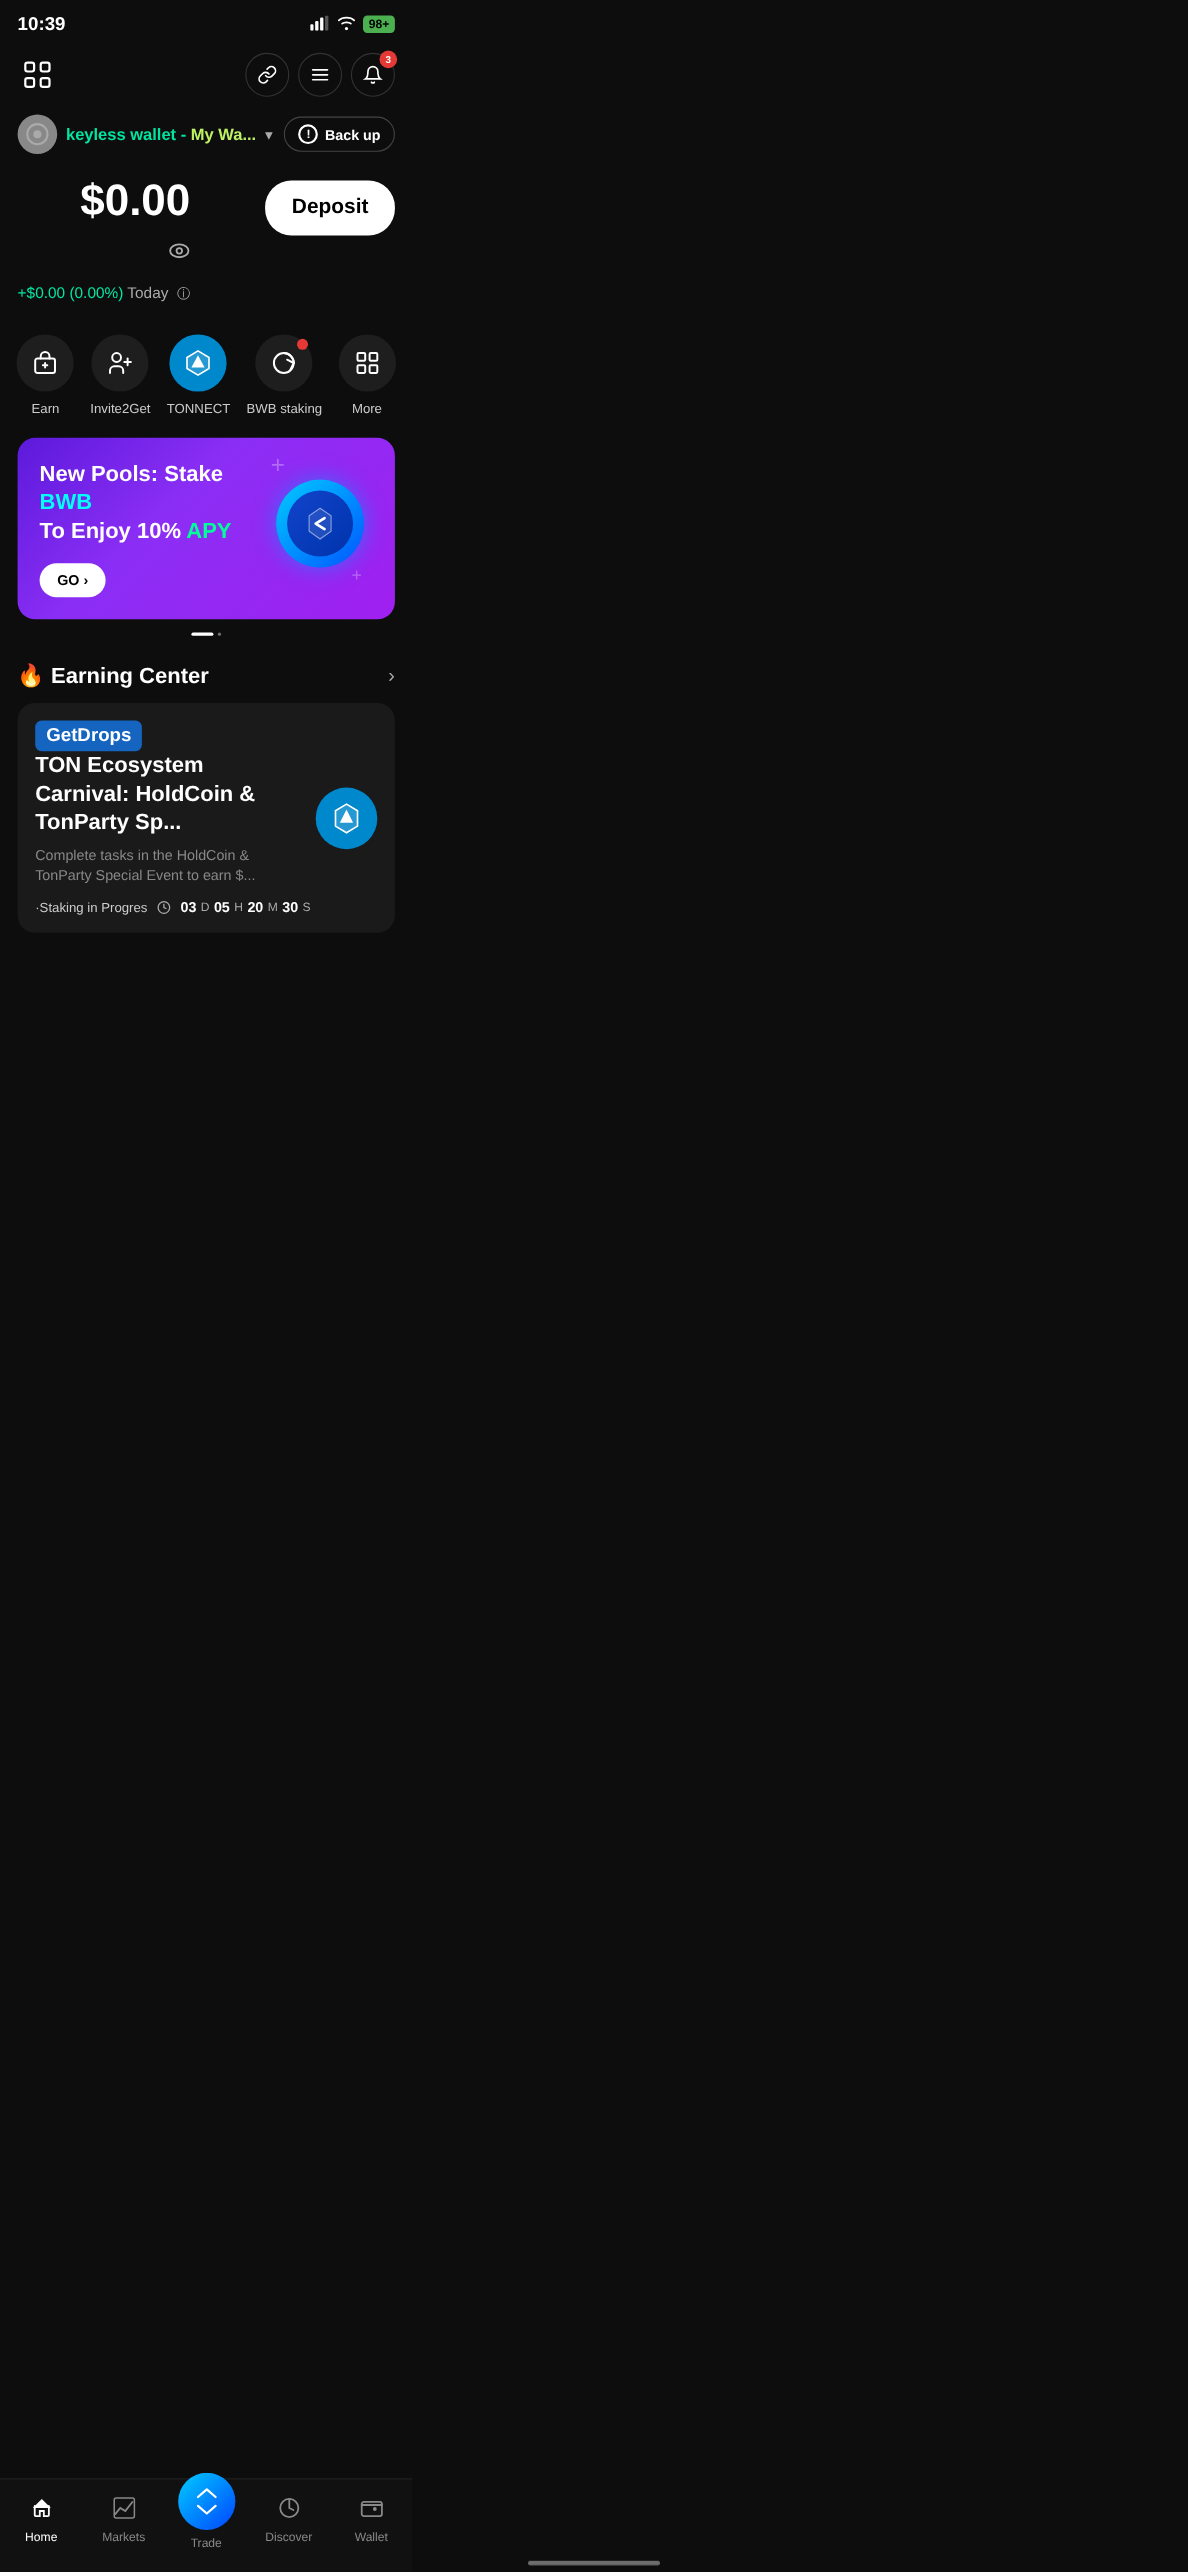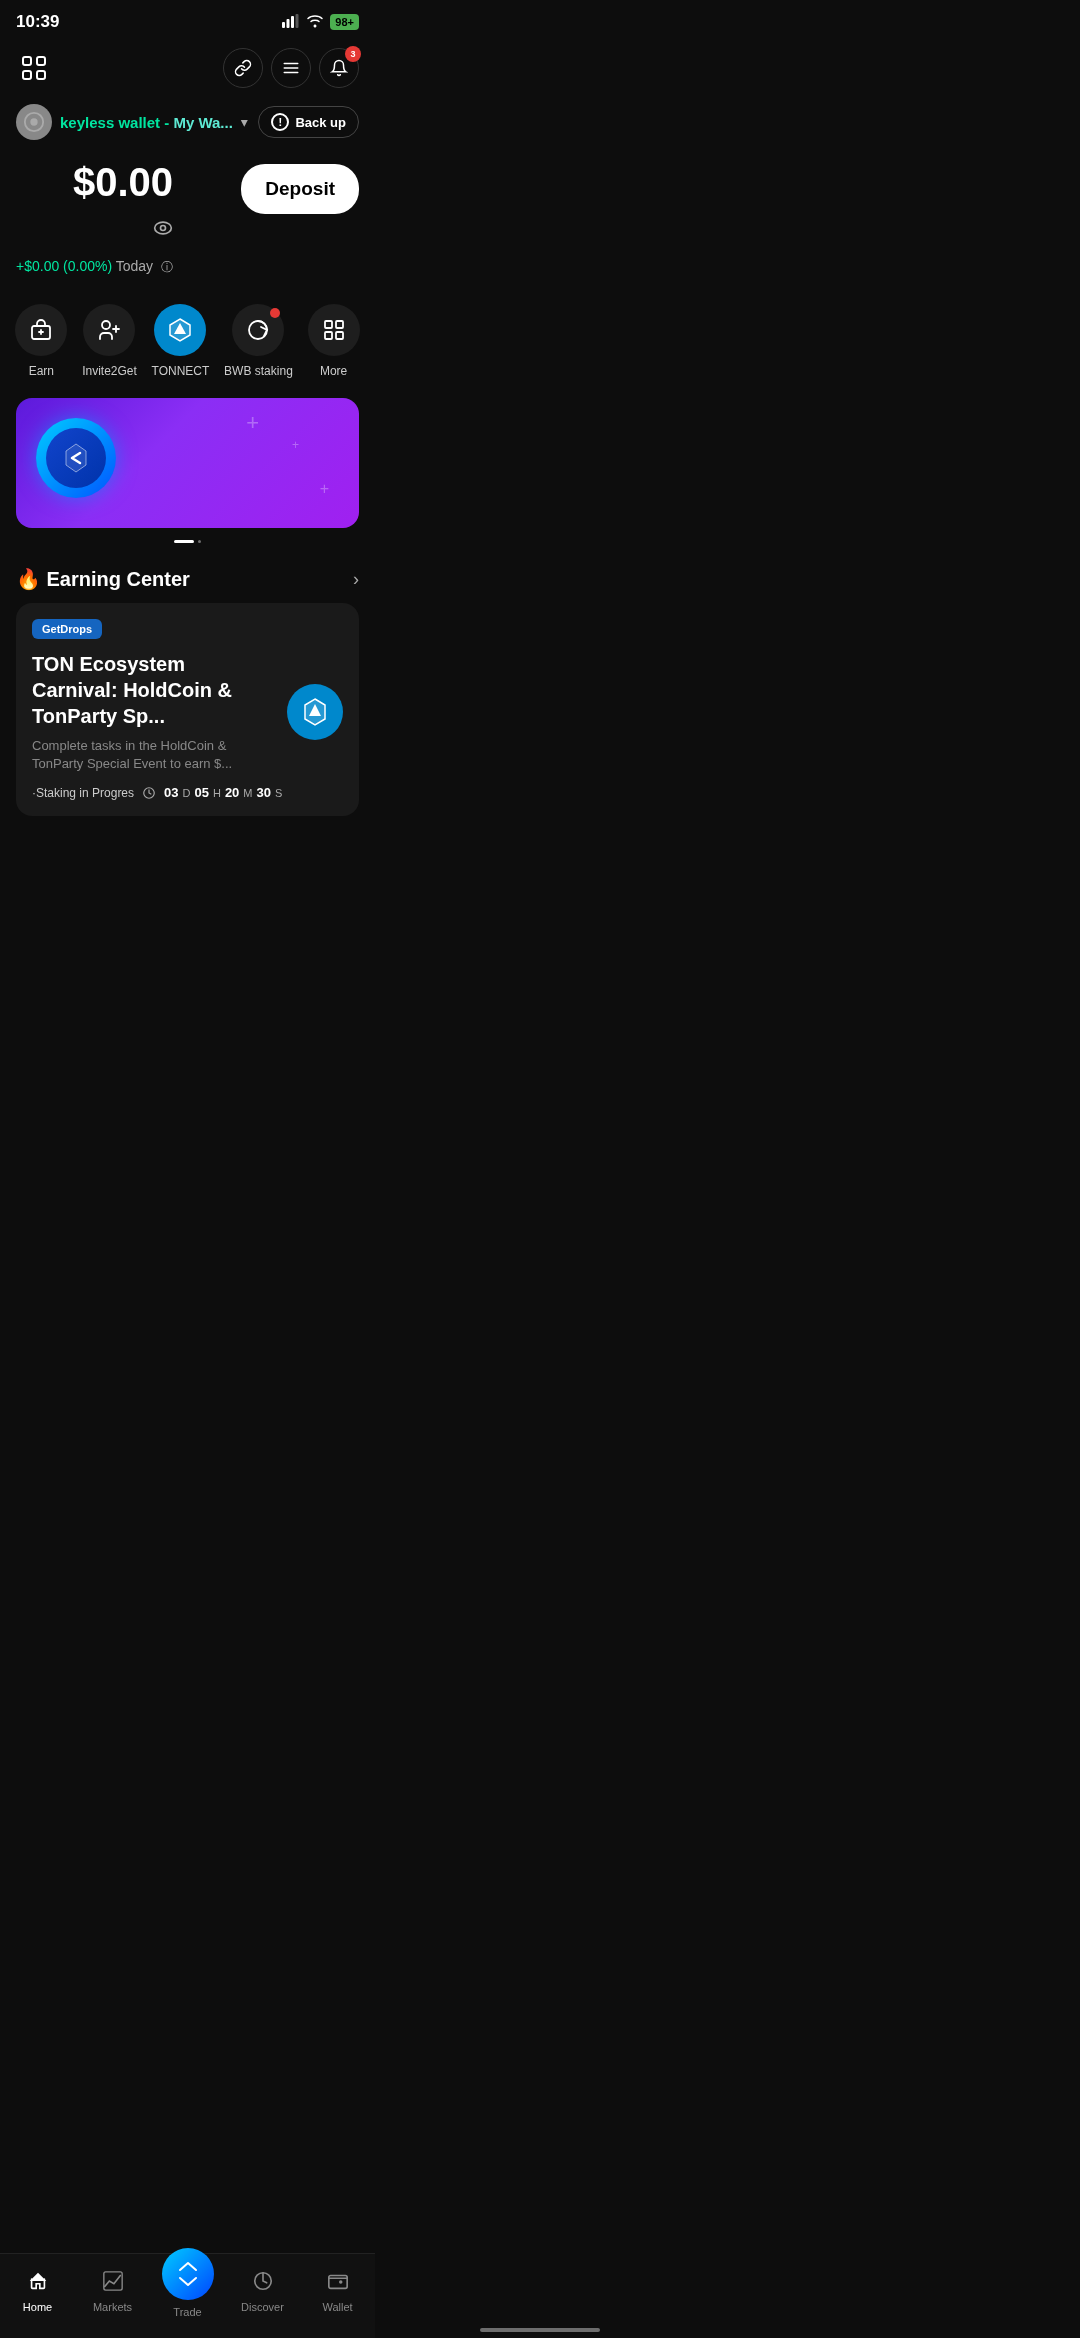--- a/index.html
+++ b/index.html
@@ -126,21 +126,21 @@
       font-size: 16px;
     }
     .wallet-name {
       font-size: 15px;
       font-weight: 600;
     }
     .wallet-name .keyless {
       color: #00e5a0;
     }
     .wallet-name .wallet-label {
-      color: #5eead4;
+      color: #bef264;
     }
     .chevron-down {
       color: #aaa;
       font-size: 14px;
     }
     .backup-btn {
       display: flex;
       align-items: center;
       gap: 6px;
       background: transparent;
@@ -356,26 +356,26 @@
     .earning-card {
       margin: 0 16px;
       background: #1a1a1a;
       border-radius: 16px;
       padding: 16px;
       overflow: hidden;
     }
     .get-drops-badge {
       background: #1565c0;
       color: #fff;
-      font-size: 11px;
+      font-size: 17px;
       font-weight: 600;
       padding: 4px 10px;
       border-radius: 6px;
       display: inline-block;
-      margin-bottom: 12px;
+      margin-bottom: 0;
     }
     .earning-card-content {
       display: flex;
       align-items: center;
       justify-content: space-between;
       gap: 12px;
     }
     .earning-text {}
     .earning-title {
       font-size: 20px;
@@ -649,20 +649,27 @@
     </div>
   </div>
 
   <div class="banner-section">
     <div class="banner-card">
 
       <span class="plus-decoration" style="top:12px; right:100px; font-size:22px;">+</span>
       <span class="plus-decoration" style="bottom:30px; right:30px; font-size:16px;">+</span>
       <span class="plus-decoration" style="top:40px; right:60px; font-size:12px;">+</span>
 
+      <div class="banner-content">
+        <div class="banner-title">
+          <span>New Pools: Stake </span><span style="color:#00ffff;">BWB</span><br>
+          <span>To Enjoy 10% </span><span style="color:#00ff99;">APY</span>
+        </div>
+        <button class="banner-go-btn">GO ›</button>
+      </div>
 
       <div class="banner-coin">
         <div class="coin-circle">
           <div class="coin-inner">
             <svg width="36" height="36" viewBox="0 0 36 36" fill="white">
               <polygon points="18,4 28,11 28,25 18,32 8,25 8,11" fill="rgba(255,255,255,0.1)" stroke="rgba(255,255,255,0.5)" stroke-width="1"></polygon>
               <polyline points="22,13 14,18 22,23" stroke="white" stroke-width="2.5" fill="none" stroke-linecap="round" stroke-linejoin="round"></polyline>
             </svg>
           </div>
         </div>

